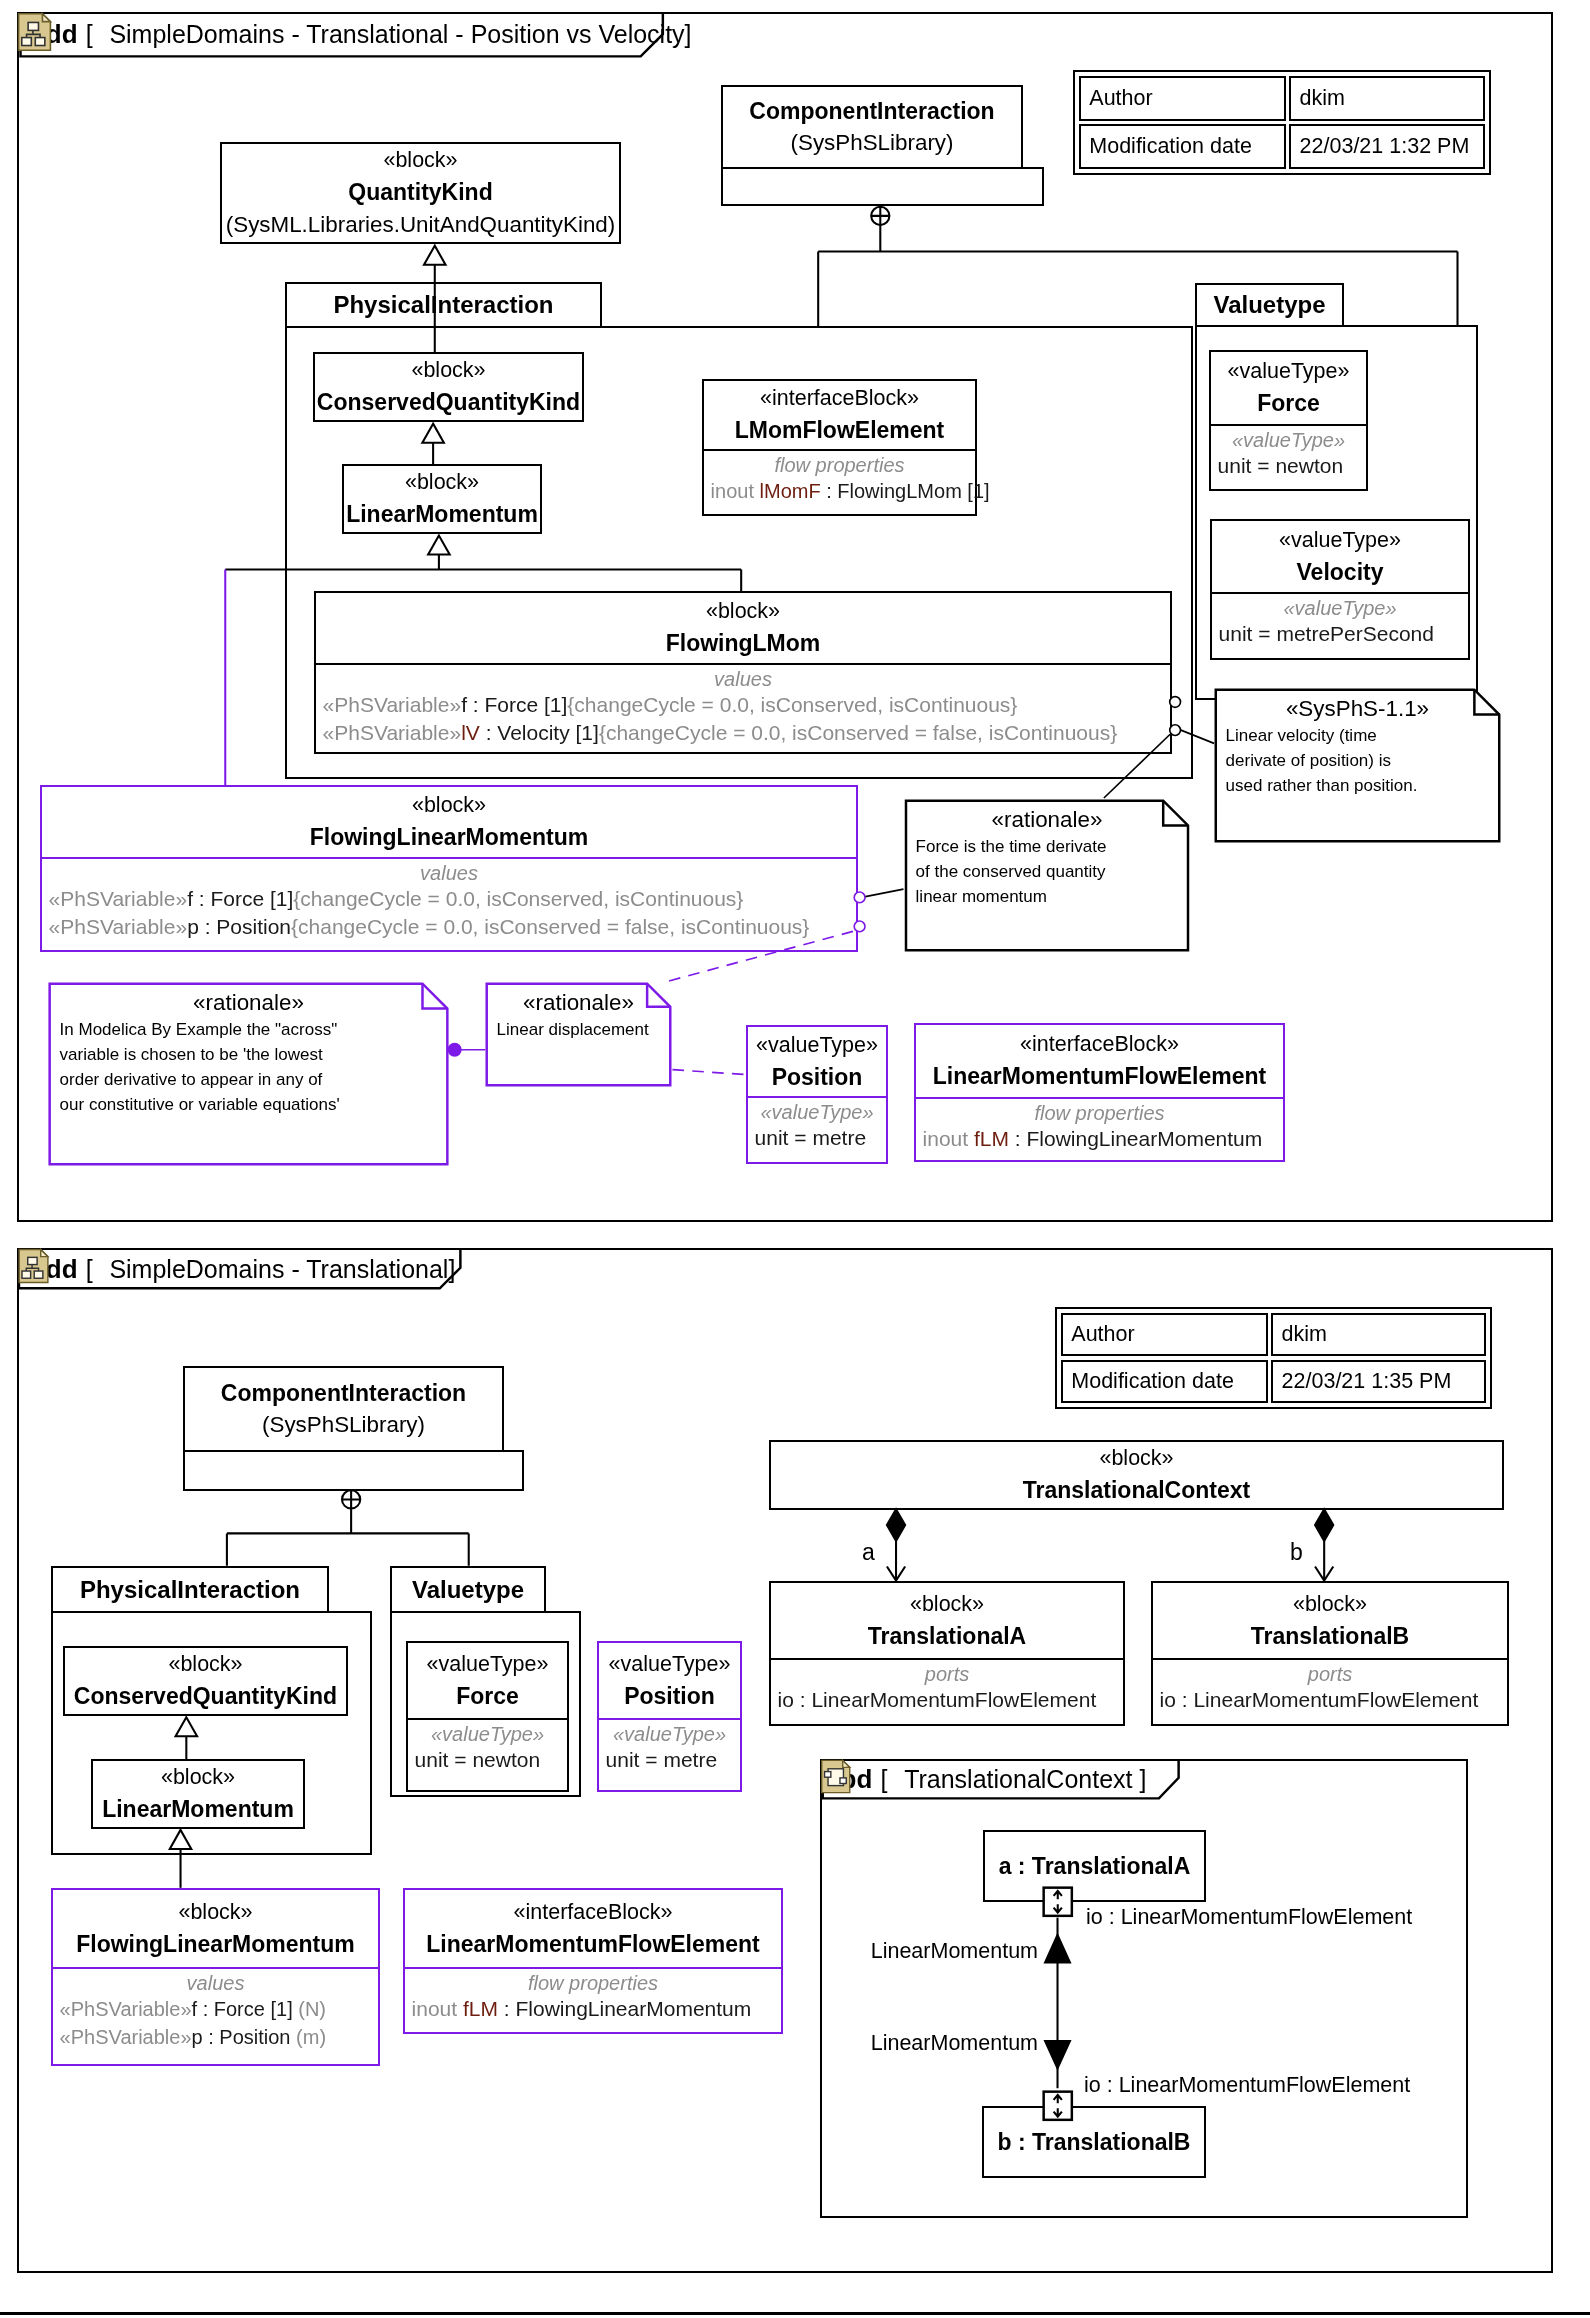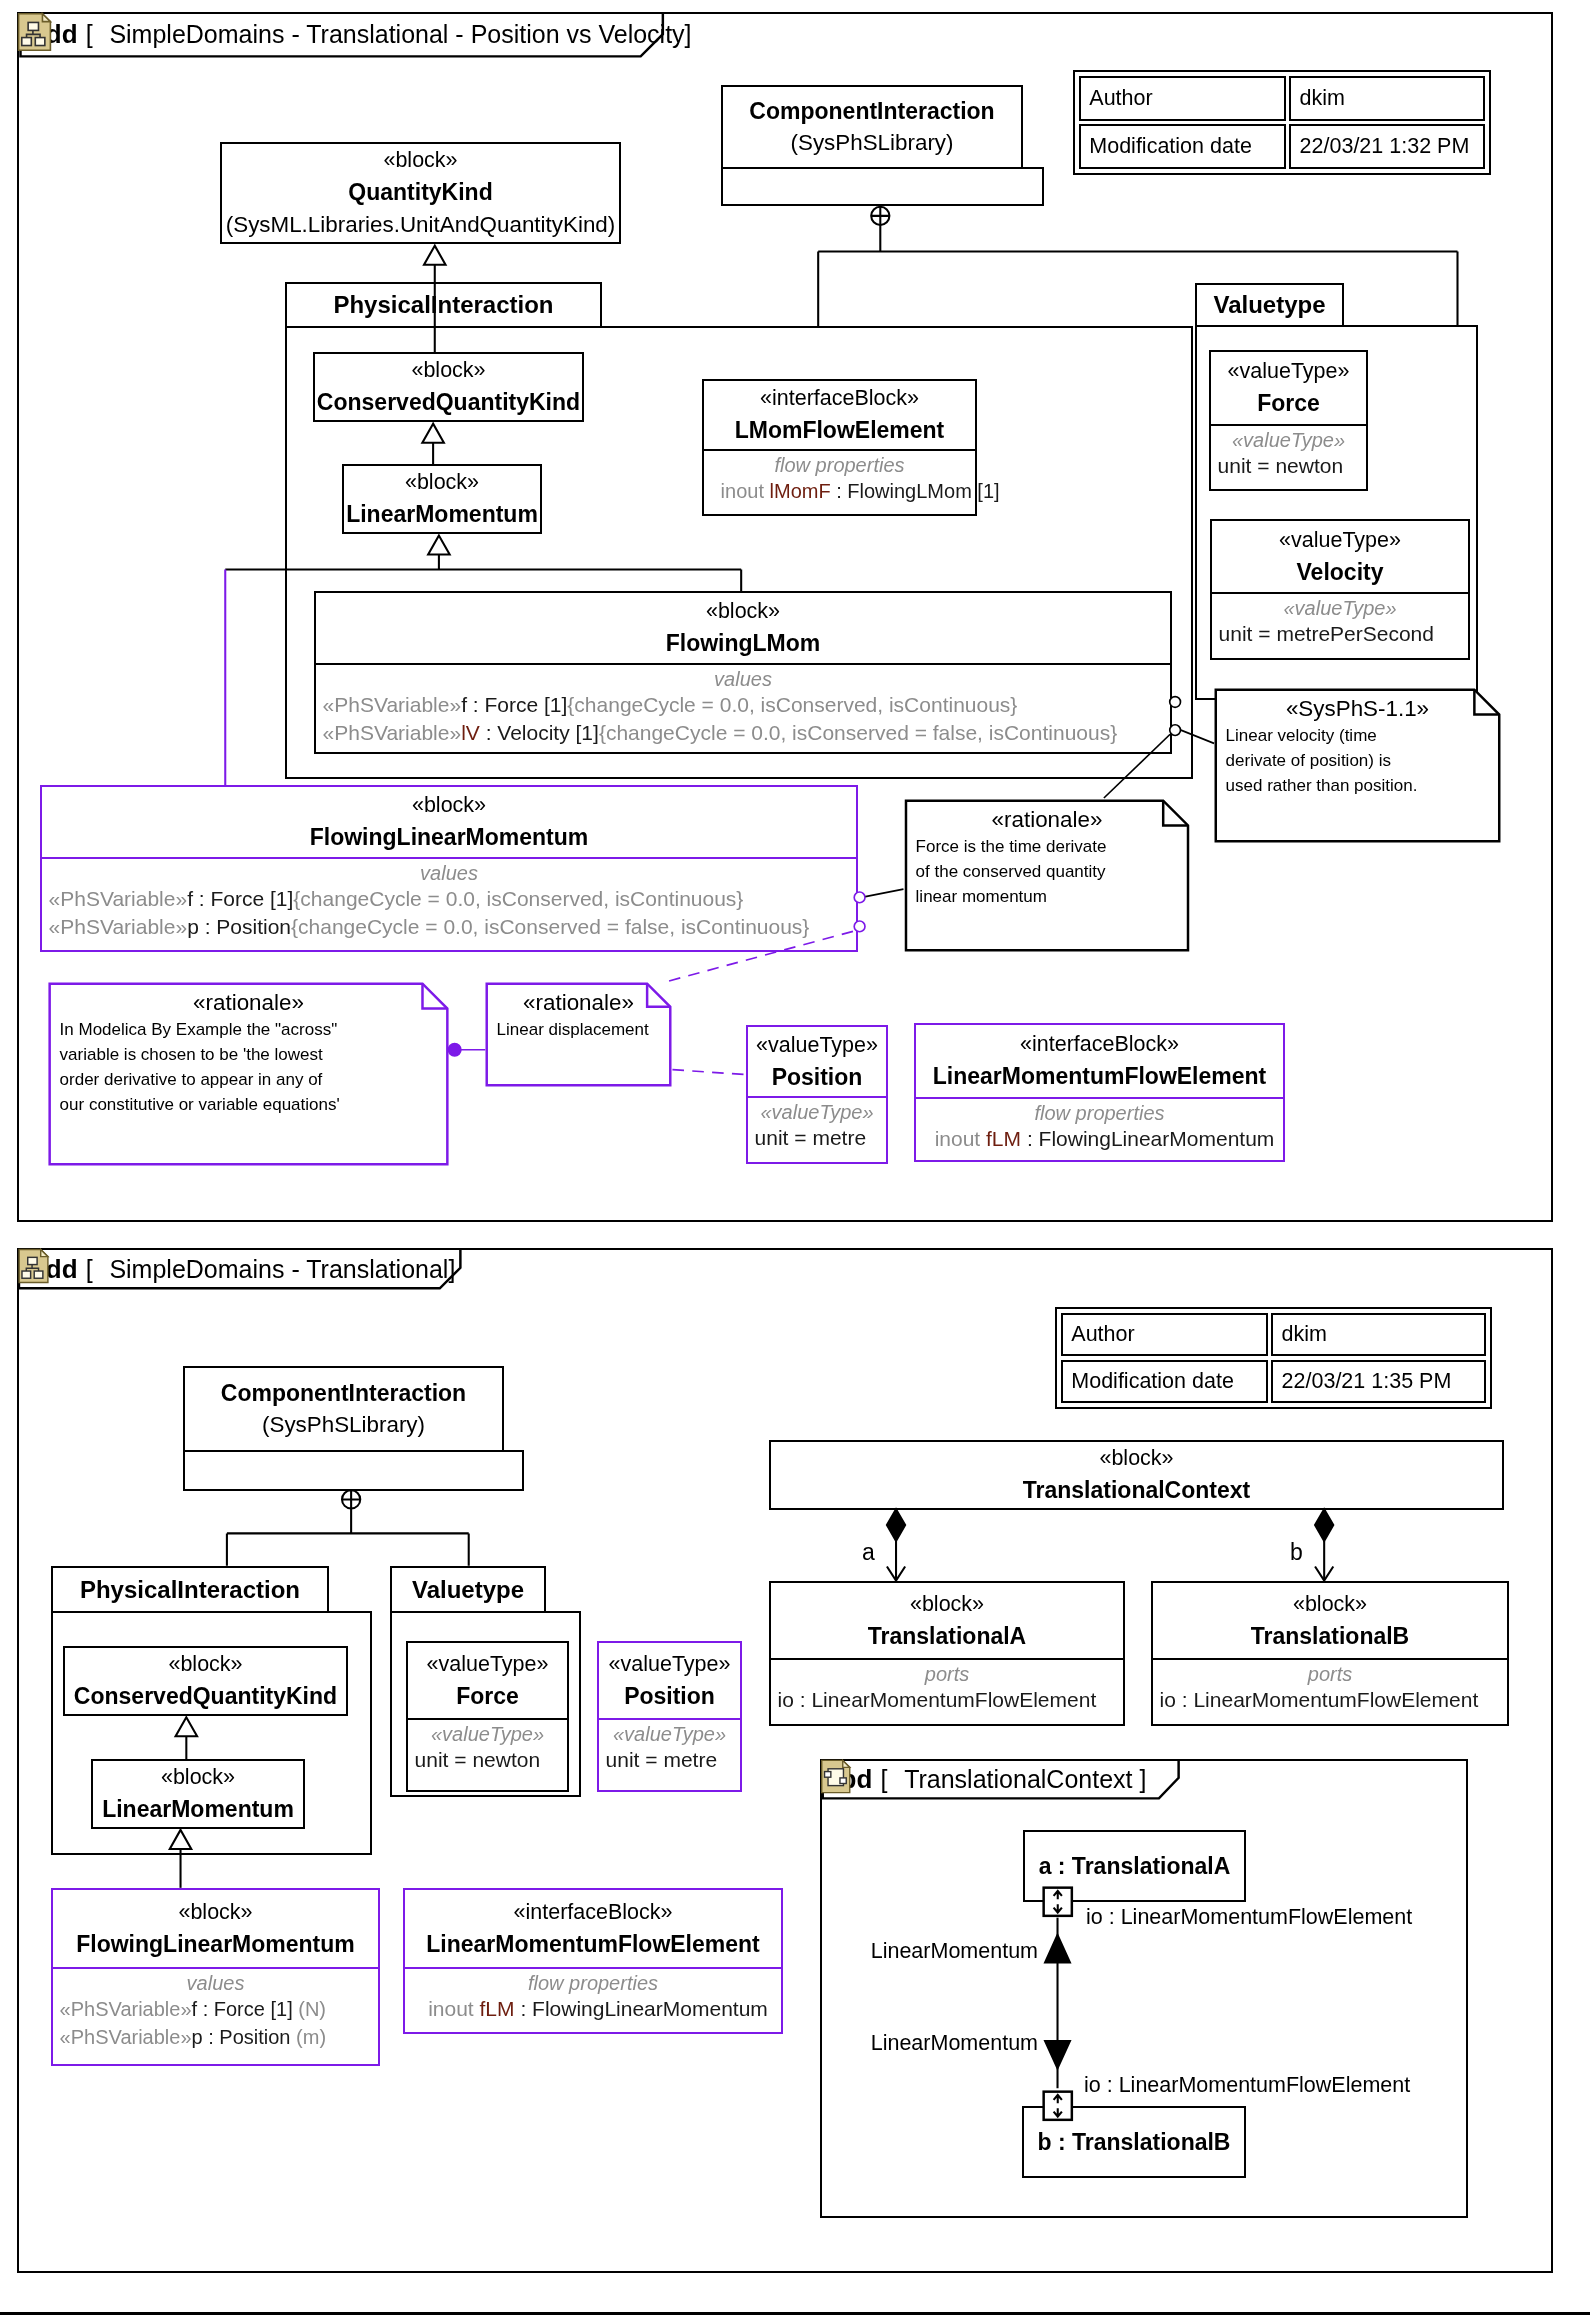--- a/index.html
+++ b/index.html
@@ -17,34 +17,34 @@
   .box{position:absolute;border:2.5px solid #000;background:#fff;z-index:2;box-sizing:border-box;}
   .box.purple{border-color:#7d1ae8;}
   .hdr{display:flex;flex-direction:column;align-items:center;justify-content:center;gap:5.8px;box-sizing:border-box;}
   .cmp{border-top:2.5px solid #000;box-sizing:border-box;padding:3.3px 6.6px 0 6.6px;}
   .purple .cmp{border-top-color:#7d1ae8;}
   .st{font-size:21.5px;line-height:25px;}
   .nm{font-size:23px;font-weight:bold;line-height:26.5px;white-space:nowrap;}
   .sub{font-size:22.4px;line-height:26px;white-space:nowrap;}
   .lbl{font-size:20px;font-style:italic;color:#8c8c8c;text-align:center;line-height:23px;}
   .vline{font-size:21px;white-space:nowrap;line-height:28px;}
-  .vline.center{text-align:center;margin-left:10px;}
+  .vline.center{text-align:left;}
   .vline.small{font-size:20px;}
   .seg-g{color:#8c8c8c;}
   .seg-k{color:#1a1a1a;}
   .seg-m{color:#6e1e0f;}
   .note{position:absolute;z-index:2;border-radius:30px;}
   .note svg{position:absolute;left:0;top:0;}
   .note-text{position:absolute;left:0;top:0;width:100%;height:100%;box-sizing:border-box;}
   .note-title{text-align:center;font-size:22.4px;line-height:26.5px;margin-top:8.3px;}
   .note-line{font-size:17px;line-height:25px;padding:0 11.6px;white-space:nowrap;}
   .tbl{position:absolute;border:2.5px solid #000;background:#fff;z-index:2;box-sizing:border-box;padding:4px;display:grid;grid-template-columns:207px 1fr;grid-template-rows:1fr 1fr;gap:3.3px;}
   .cell{border:2.1px solid #000;display:flex;align-items:center;padding-left:8.3px;font-size:21.5px;white-space:nowrap;box-sizing:border-box;}
   .layer{position:absolute;left:0;top:0;z-index:3;pointer-events:none;}
-  .part{position:absolute;border:2.5px solid #000;background:#fff;z-index:2;display:flex;align-items:center;justify-content:center;font-size:23px;font-weight:bold;box-sizing:border-box;margin-left:40px;}
+  .part{position:absolute;border:2.5px solid #000;background:#fff;z-index:2;display:flex;align-items:center;justify-content:center;font-size:23px;font-weight:bold;box-sizing:border-box;}
   .port{position:absolute;z-index:5;}
   .flabel{position:absolute;z-index:4;font-size:21.5px;white-space:nowrap;}
   .flabel.right{text-align:right;}
   .ablabel{position:absolute;z-index:4;font-size:23px;}
   .pageline{position:absolute;left:0;width:1590px;height:3.3px;background:#000;z-index:6;}
 </style>
 </head>
 <body>
 
 <div class="canvas">

